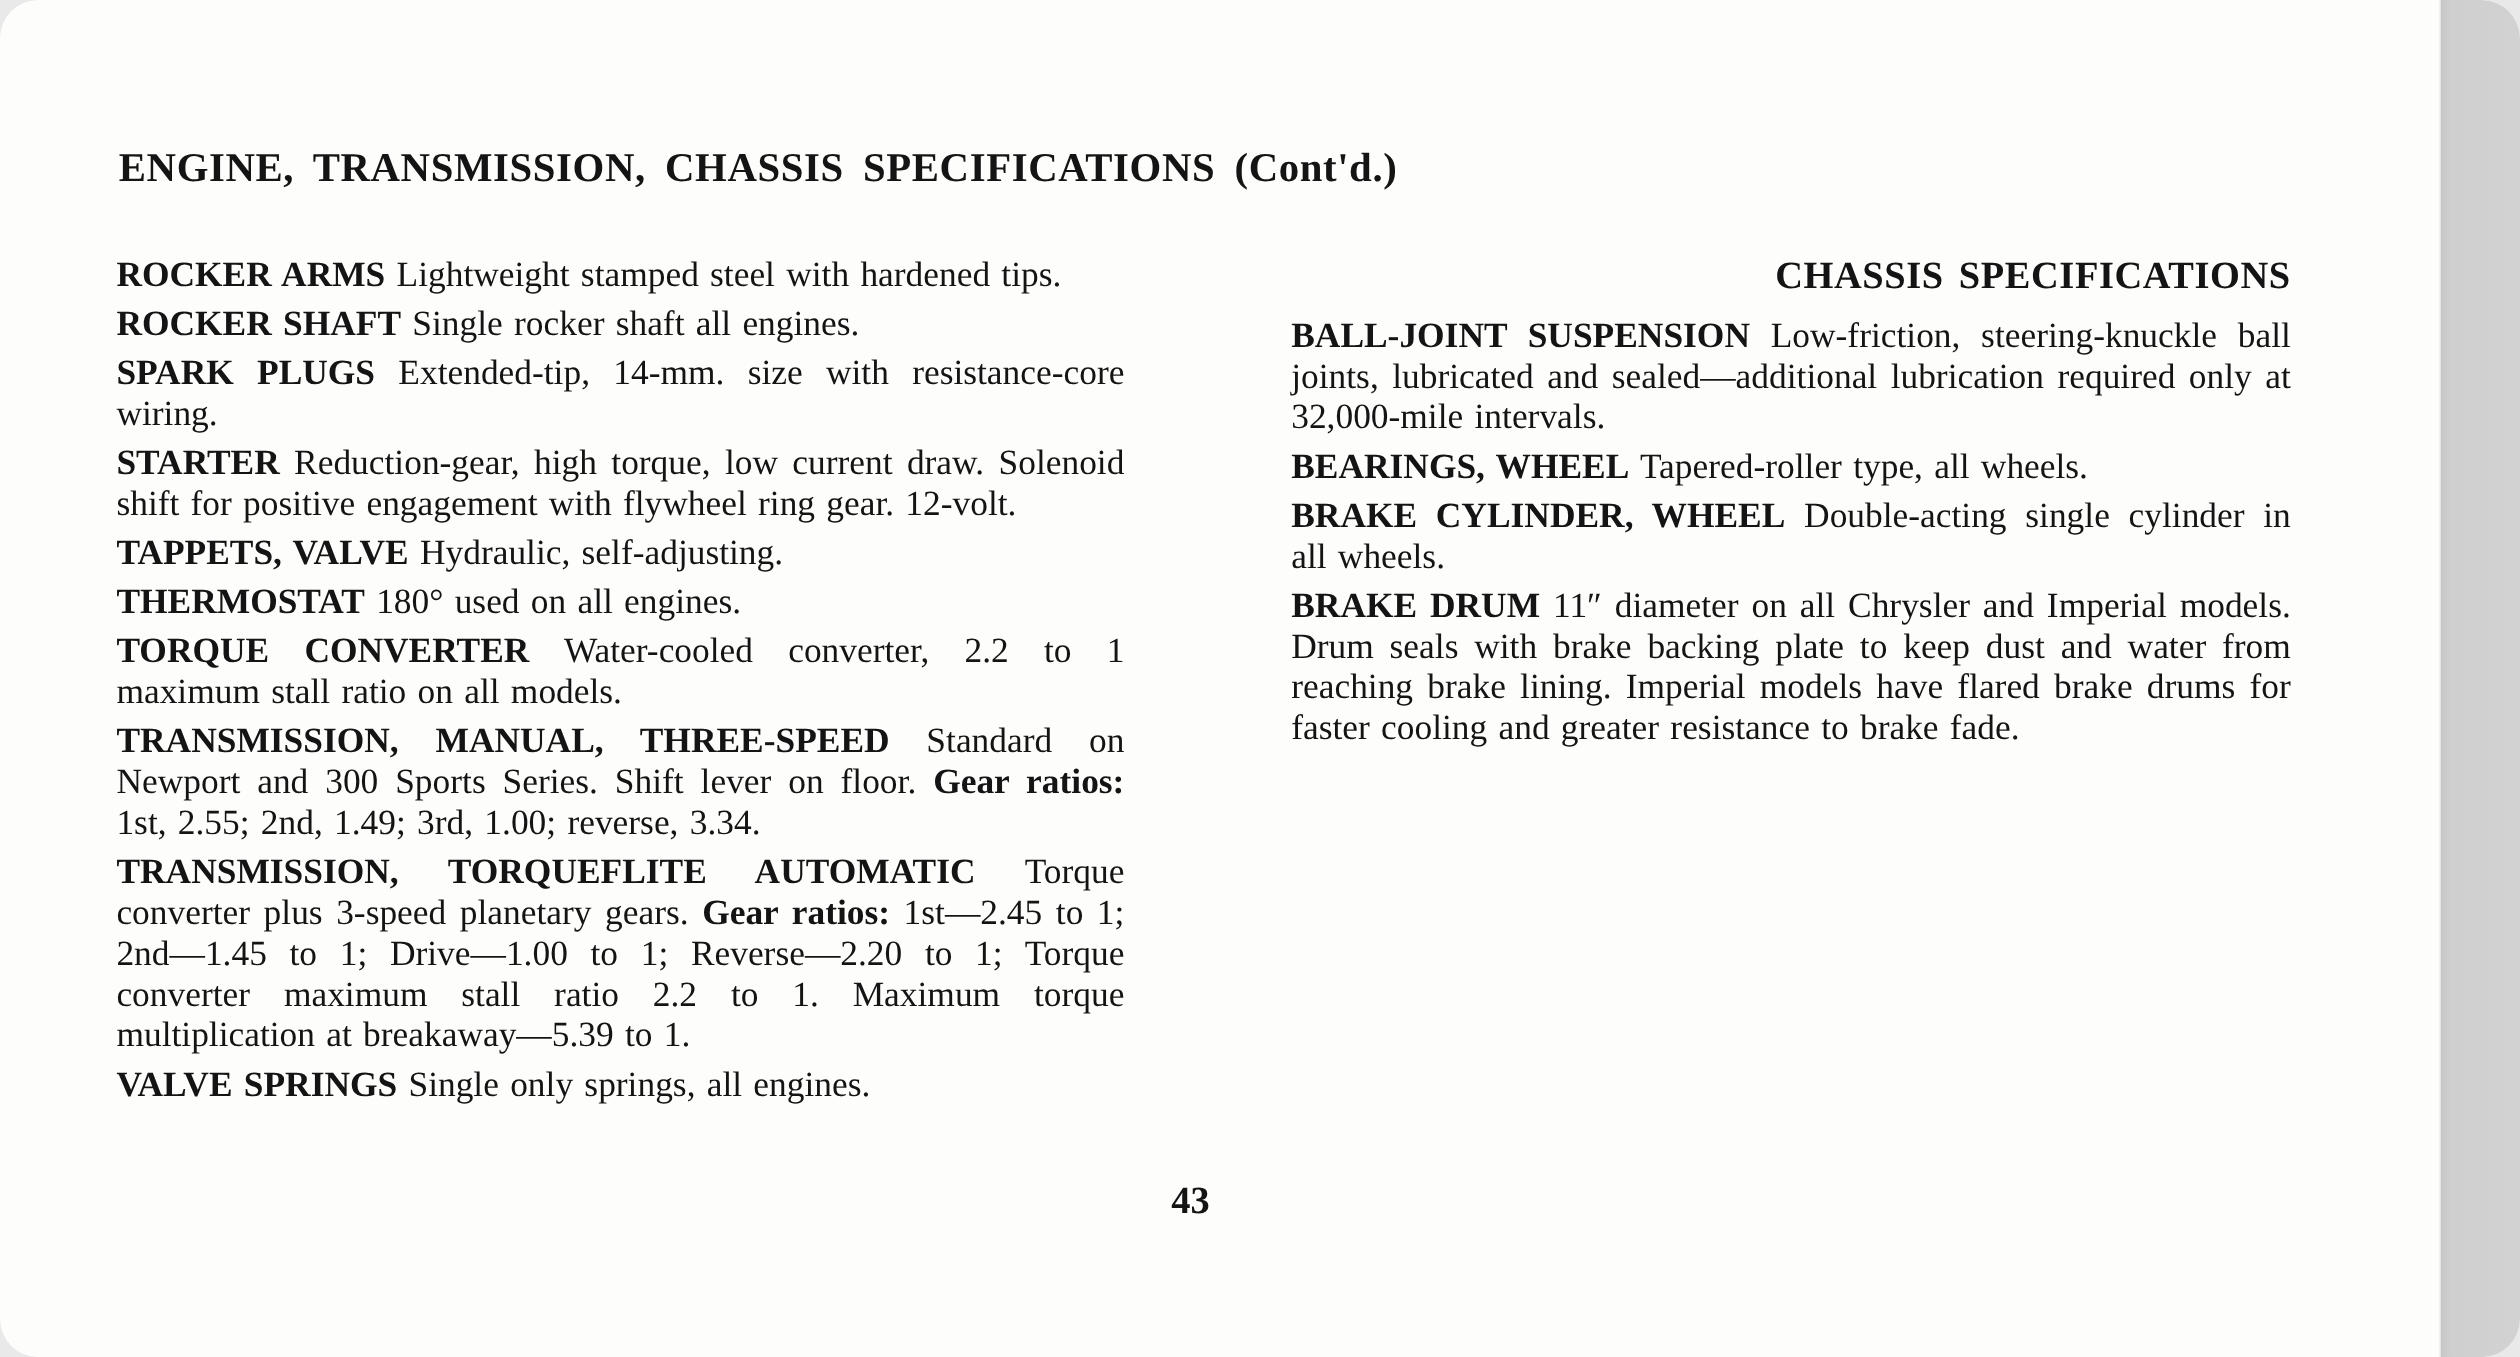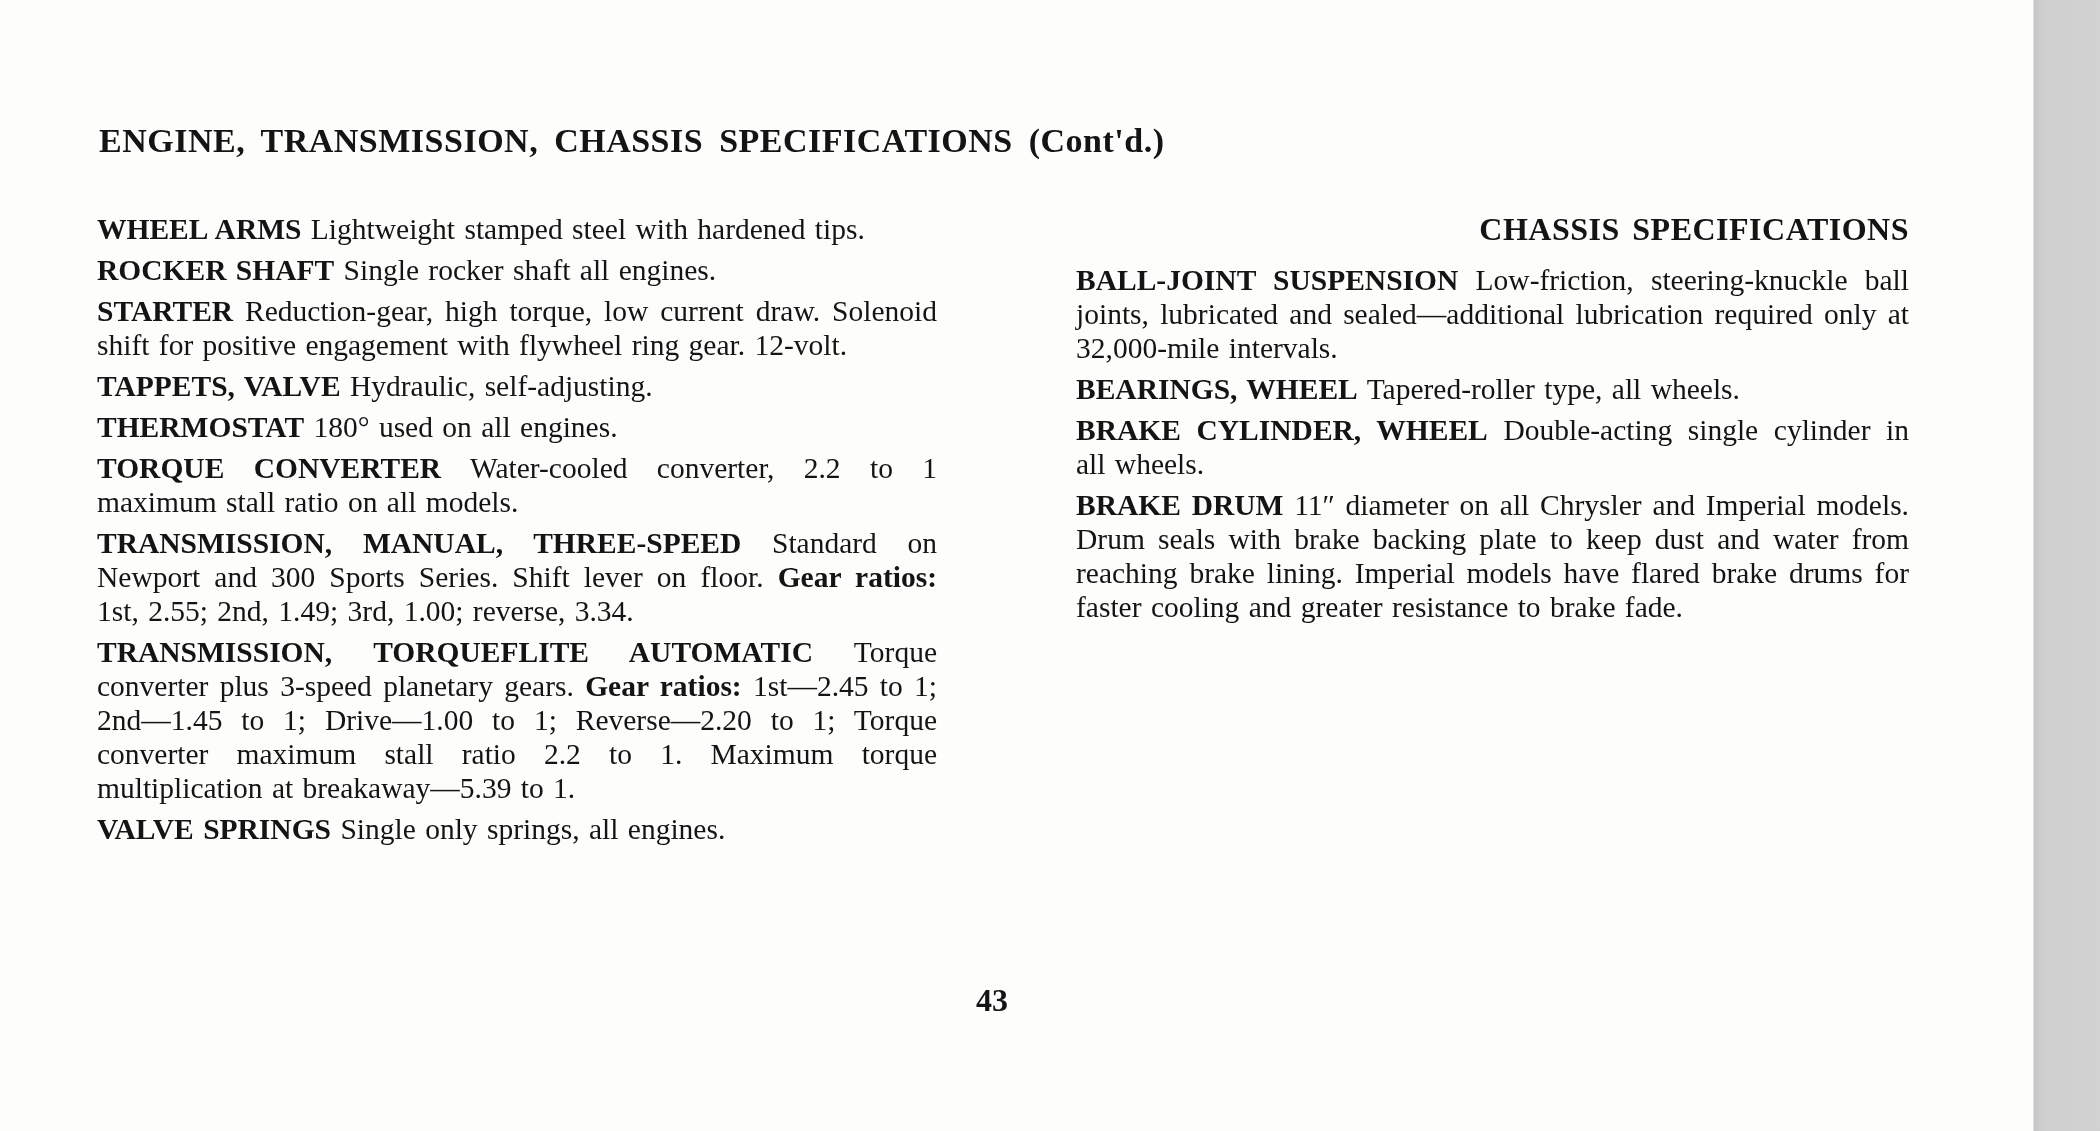--- a/index.html
+++ b/index.html
@@ -8,20 +8,21 @@
     background: #e9e9e9;
   }
   .scan {
     position: relative;
     width: 2100px;
     height: 1131px;
     background: #fdfdfc;
     overflow: hidden;
     font-family: "Liberation Serif", "DejaVu Serif", serif;
     color: #141414;
+    border-radius: 32px;
   }
   .scan-edge {
     position: absolute;
     top: 0;
     right: 0;
     width: 66px;
     height: 1131px;
     background: linear-gradient(to right, #c6c6c6 0px, #cfcfcf 8px, #d2d2d2 100%);
     border-left: 1px solid #e2e2e0;
   }
@@ -80,22 +81,23 @@
   }
 </style>
 </head>
 <body>
 
 <div class="scan">
 
   <h1 class="page-title">ENGINE, TRANSMISSION, CHASSIS SPECIFICATIONS (Cont'd.)</h1>
 
   <div class="col col-left">
-    <p class="entry"><span class="term">WHEEL ARMS</span> <span>Lightweight stamped steel with hardened tips.</span></p>
+    <p class="entry"><span class="term">ROCKER ARMS</span> <span>Lightweight stamped steel with hardened tips.</span></p>
     <p class="entry"><span class="term">ROCKER SHAFT</span> <span>Single rocker shaft all engines.</span></p>
+    <p class="entry"><span class="term">SPARK PLUGS</span> <span>Extended-tip, 14-mm. size with resistance-core wiring.</span></p>
     <p class="entry"><span class="term">STARTER</span> <span>Reduction-gear, high torque, low current draw. Solenoid shift for positive engagement with flywheel ring gear. 12-volt.</span></p>
     <p class="entry"><span class="term">TAPPETS, VALVE</span> <span>Hydraulic, self-adjusting.</span></p>
     <p class="entry"><span class="term">THERMOSTAT</span> <span>180° used on all engines.</span></p>
     <p class="entry"><span class="term">TORQUE CONVERTER</span> <span>Water-cooled converter, 2.2 to 1 maximum stall ratio on all models.</span></p>
     <p class="entry"><span class="term">TRANSMISSION, MANUAL, THREE-SPEED</span> <span>Standard on Newport and 300 Sports Series. Shift lever on floor.</span> <span class="term">Gear ratios:</span> <span>1st, 2.55; 2nd, 1.49; 3rd, 1.00; reverse, 3.34.</span></p>
     <p class="entry"><span class="term">TRANSMISSION, TORQUEFLITE AUTOMATIC</span> <span>Torque converter plus 3-speed planetary gears.</span> <span class="term">Gear ratios:</span> <span>1st—2.45 to 1; 2nd—1.45 to 1; Drive—1.00 to 1; Reverse—2.20 to 1; Torque converter maximum stall ratio 2.2 to 1. Maximum torque multiplication at breakaway—5.39 to 1.</span></p>
     <p class="entry"><span class="term">VALVE SPRINGS</span> <span>Single only springs, all engines.</span></p>
   </div>
 
   <div class="col col-right">

